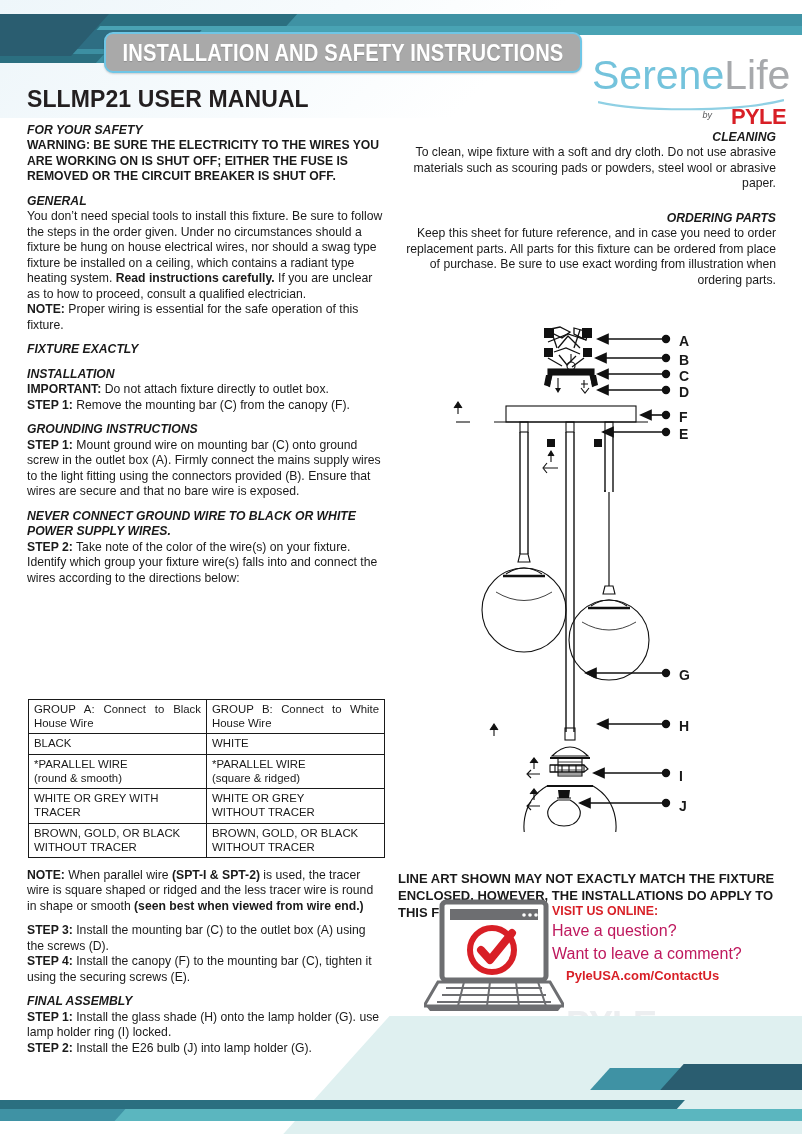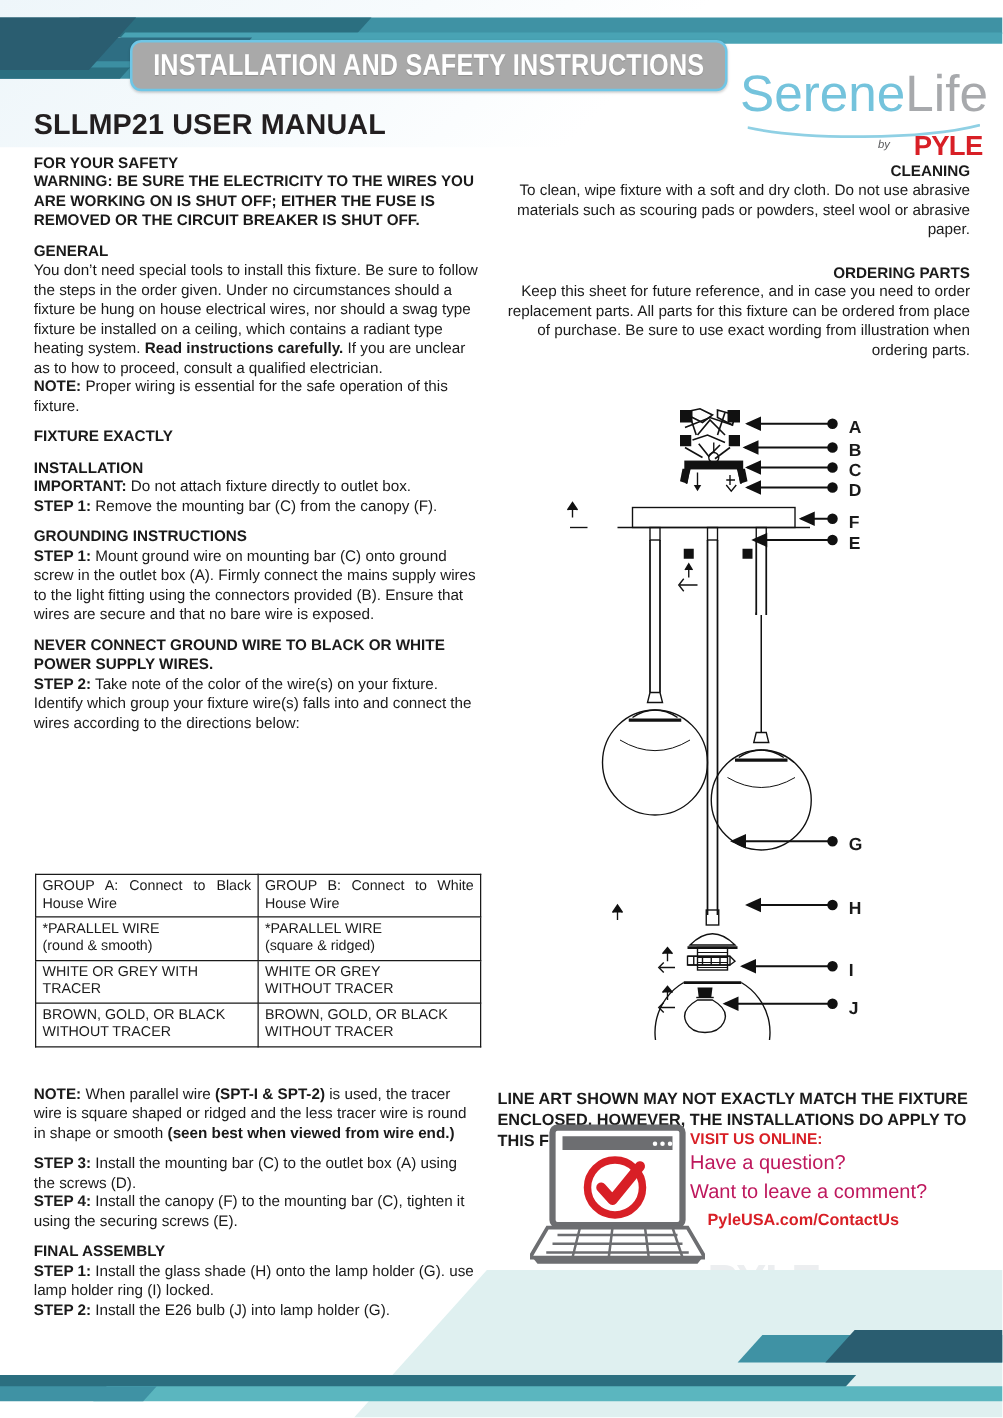--- a/index.html
+++ b/index.html
@@ -52,21 +52,21 @@
     color:#d81f26;letter-spacing:-.6px;}
 
   
   .title{position:absolute;left:27px;top:86px;font-size:23px;font-weight:bold;
     letter-spacing:.1px;color:#231f20;}
 
   
   .col{position:absolute;font-size:12.2px;line-height:1.27;color:#1a1a1a;}
   .col-left{left:27px;top:123px;width:358px;}
   .col-right{left:398px;top:130px;width:378px;text-align:right;}
-  .h{font-weight:bold;margin:0;}
+  .h{font-weight:bold;margin:0;font-style:italic;}
   .p{margin:0;}
   .blk{margin:0 0 9px 0;}
   b{font-weight:bold;}
 
   
   .wtable{position:absolute;left:28px;top:699px;width:357px;
     border-collapse:collapse;font-size:11.4px;line-height:1.2;}
   .wtable td{border:1.4px solid #1a1a1a;padding:3px 5px;vertical-align:top;
     width:50%;}
   .just{text-align:justify;text-align-last:left;}
@@ -170,20 +170,24 @@
       <div class="h">NEVER CONNECT GROUND WIRE TO BLACK OR WHITE POWER SUPPLY WIRES.</div>
       <div class="p"><b>STEP 2:</b><span> Take note of the color of the wire(s) on your fixture. Identify which group your fixture wire(s) falls into and connect the wires according to the directions below:</span></div>
     </div>
   </div>
 
   <table class="wtable">
     <tbody>
         <tr>
           <td class="just">GROUP A: Connect to Black House Wire</td>
           <td class="just">GROUP B: Connect to White House Wire</td>
+        </tr>
+        <tr>
+          <td>BLACK</td>
+          <td>WHITE</td>
         </tr>
         <tr>
           <td>*PARALLEL  WIRE<br>(round &amp; smooth)</td>
           <td>*PARALLEL  WIRE<br>(square &amp; ridged)</td>
         </tr>
         <tr>
           <td>WHITE OR GREY WITH TRACER</td>
           <td>WHITE OR GREY<br>WITHOUT TRACER</td>
         </tr>
         <tr>

